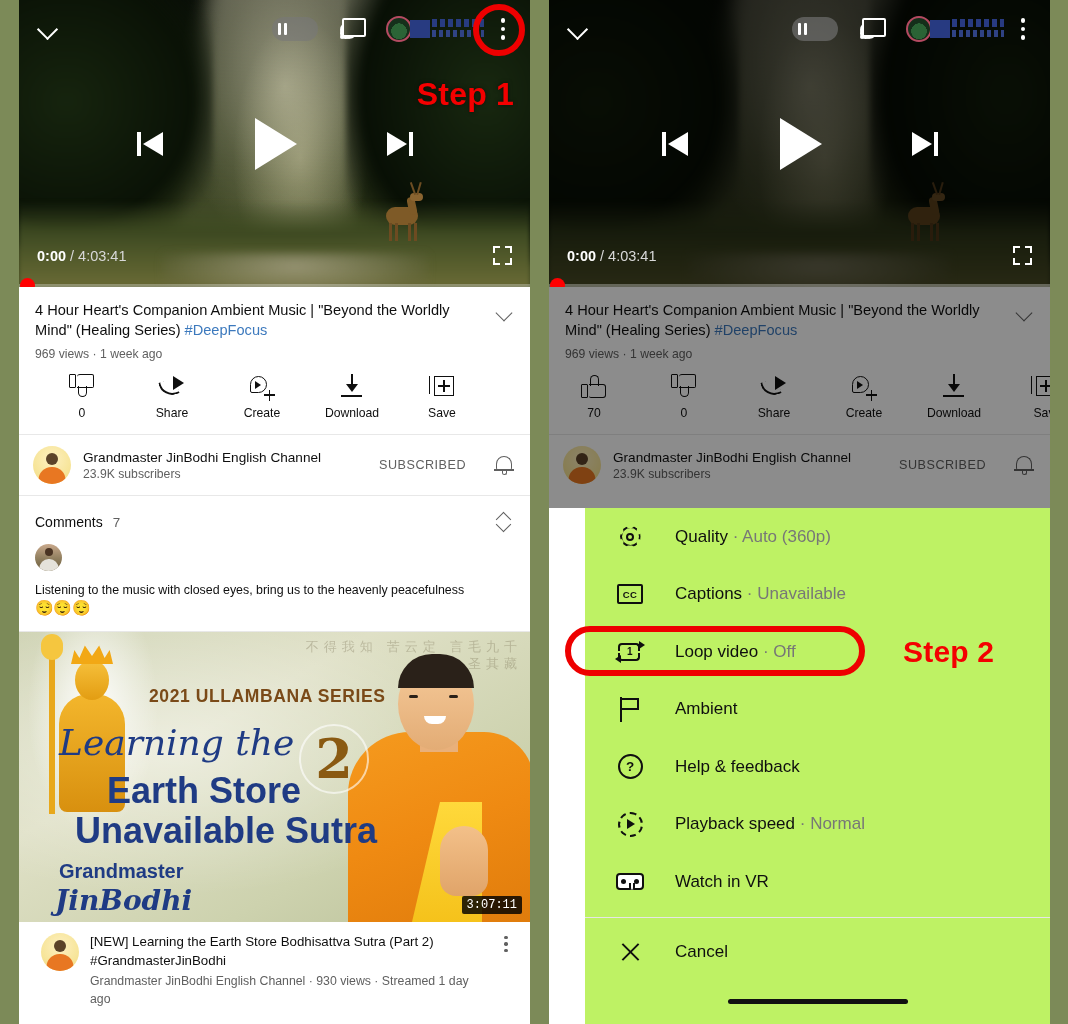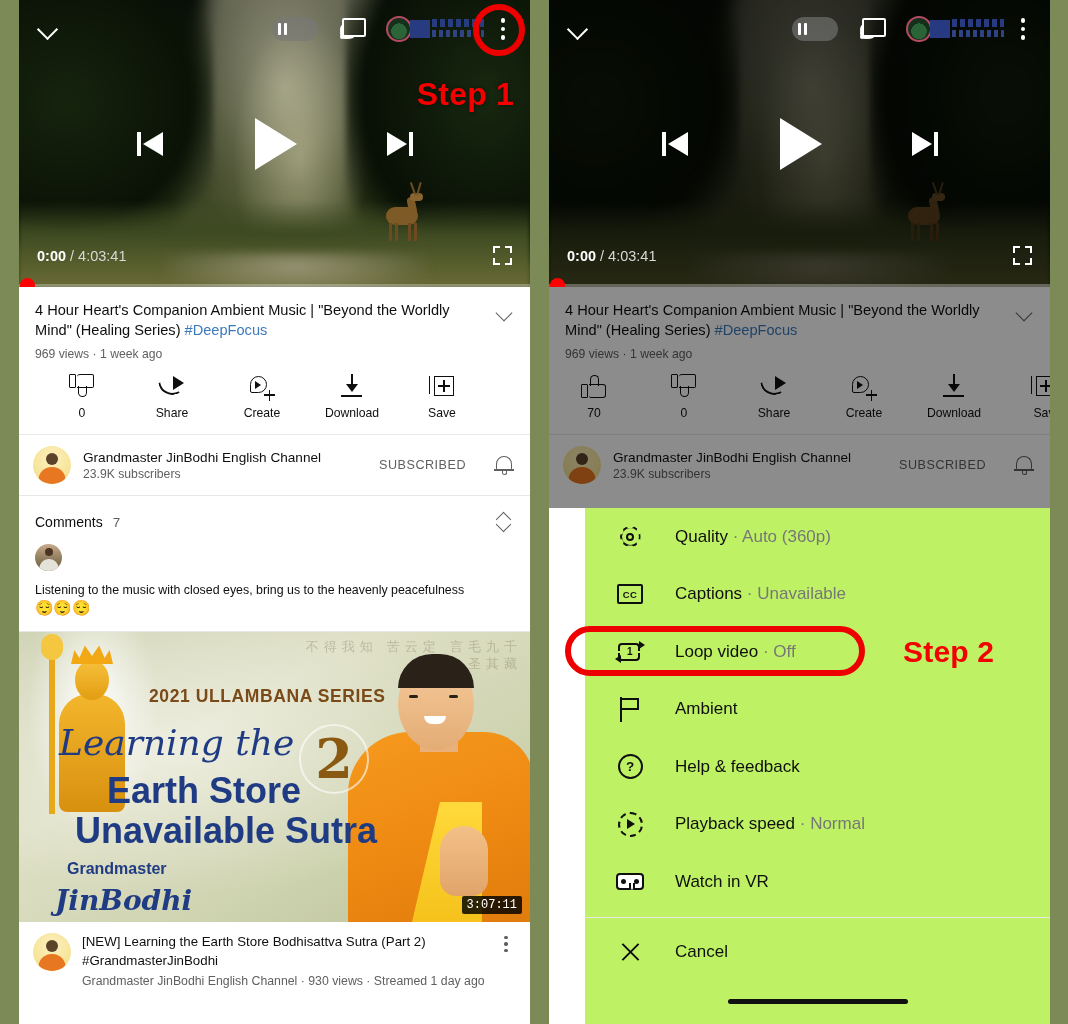--- a/index.html
+++ b/index.html
@@ -230,41 +230,41 @@
   .thumb-series { position: absolute; left: 130px; top: 54px; font-size: 17.5px; font-weight: bold; color: #7a4a18; letter-spacing: 0.6px; }
   .thumb-l1 { position: absolute; left: 40px; top: 90px; font-size: 36px; color: #1f3b84; font-family: "DejaVu Serif", serif; font-style: italic; }
   .thumb-l2 { position: absolute; left: 88px; top: 138px; font-size: 36px; font-weight: bold; color: #1f3b84; }
   .thumb-l3 { position: absolute; left: 56px; top: 178px; font-size: 36px; font-weight: bold; color: #1f3b84; }
   .thumb-num {
     position: absolute; left: 280px; top: 92px; width: 70px; height: 70px; border-radius: 50%;
     border: 2px solid rgba(255,255,255,0.6);
     display: flex; align-items: center; justify-content: center;
     font-size: 54px; font-weight: bold; color: #8a5a12; font-family: "DejaVu Serif", serif;
   }
-  .thumb-gm { position: absolute; left: 40px; top: 228px; font-size: 16px; font-weight: bold; color: #1f3b84; margin-left: 8px; }
+  .thumb-gm { position: absolute; left: 40px; top: 228px; font-size: 20px; font-weight: bold; color: #1f3b84; }
   .thumb-jb { position: absolute; left: 36px; top: 252px; font-size: 28px; color: #1f3b84; font-family: "DejaVu Serif", serif; font-style: italic; font-weight: bold; }
   .monk {
     position: absolute; right: 0; bottom: 0; width: 190px; height: 290px;
   }
   .mk-robe { position:absolute; right:-4px; bottom:0; width:186px; height:190px; border-radius:62px 50px 0 0; background: linear-gradient(160deg,#f59a1e 0%,#ef8a12 50%,#e07c0c 100%); }
   .mk-inner { position:absolute; right:48px; bottom:0; width:70px; height:120px; background: linear-gradient(180deg,#ffd93b,#f5c21b); clip-path: polygon(40% 0, 100% 0, 100% 100%, 0 100%); }
   .mk-hands { position:absolute; right:42px; bottom:26px; width:48px; height:70px; border-radius:24px 24px 16px 16px; background: linear-gradient(180deg,#f3c089,#e0a469); }
   .mk-neck { position:absolute; right:72px; bottom:170px; width:38px; height:34px; background:#e9b07a; }
   .mk-head { position:absolute; right:56px; bottom:172px; width:76px; height:92px; border-radius:38px/46px; background: linear-gradient(180deg,#f6cb9b,#e3ac75); }
   .mk-hair { position:absolute; right:56px; bottom:234px; width:76px; height:34px; border-radius:38px 38px 0 0; background:#2a2119; }
   .mk-eye-l, .mk-eye-r { position:absolute; width:9px; height:3px; background:#2a2119; border-radius:2px; bottom:224px; }
   .mk-eye-l { right:112px; } .mk-eye-r { right:72px; }
   .mk-mouth { position:absolute; right:84px; bottom:198px; width:22px; height:8px; border-radius:0 0 11px 11px; background:#fff; }
   .thumb-dur {
     position: absolute; right: 8px; bottom: 8px; background: rgba(0,0,0,0.82); color: #fff;
     font-size: 12px; padding: 2px 5px; border-radius: 2px; font-weight: 500; font-family: Liberation Mono, monospace;
   }
 
   
-  .sug-row { display: flex; gap: 11px; padding: 11px 14px 0 14px; }
+  .sug-row { display: flex; gap: 11px; padding: 11px 14px 0 14px; margin-left: 8px; }
   .sug-texts { flex: 1; min-width: 0; }
   .sug-title { font-size: 13.3px; line-height: 18.5px; color: #0f0f0f; }
   .sug-meta { font-size: 12.3px; line-height: 17.5px; color: #606060; margin-top: 3px; }
   .sug-kebab { width: 20px; height: 26px; display: flex; flex-direction: column; align-items: center; justify-content: flex-start; gap: 3px; padding-top: 3px; flex: none; }
   .sug-kebab i { width: 3.4px; height: 3.4px; border-radius: 50%; background: #606060; }
 
   
   .dim-overlay { position: absolute; top: 287px; left: 0; right: 0; height: 221px; background: rgba(0,0,0,0.45); }
   .sheet { position: absolute; left: 0; right: 0; top: 508px; bottom: 0; background: #bef264; margin-left: 36px; }
   .sheet-item { display: flex; align-items: center; height: 57.5px; padding: 0 0 0 28px; position: relative; }

